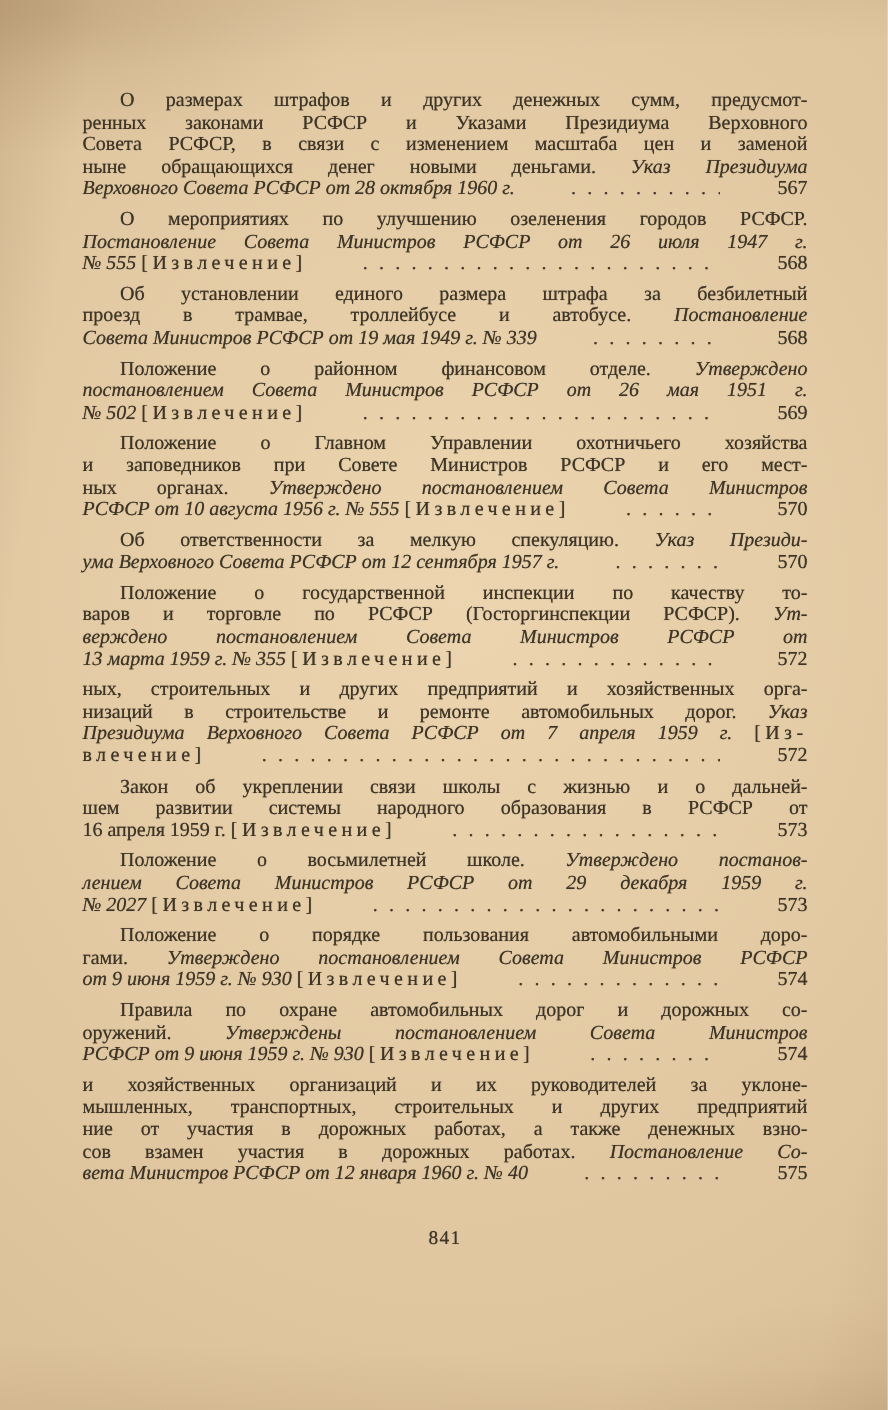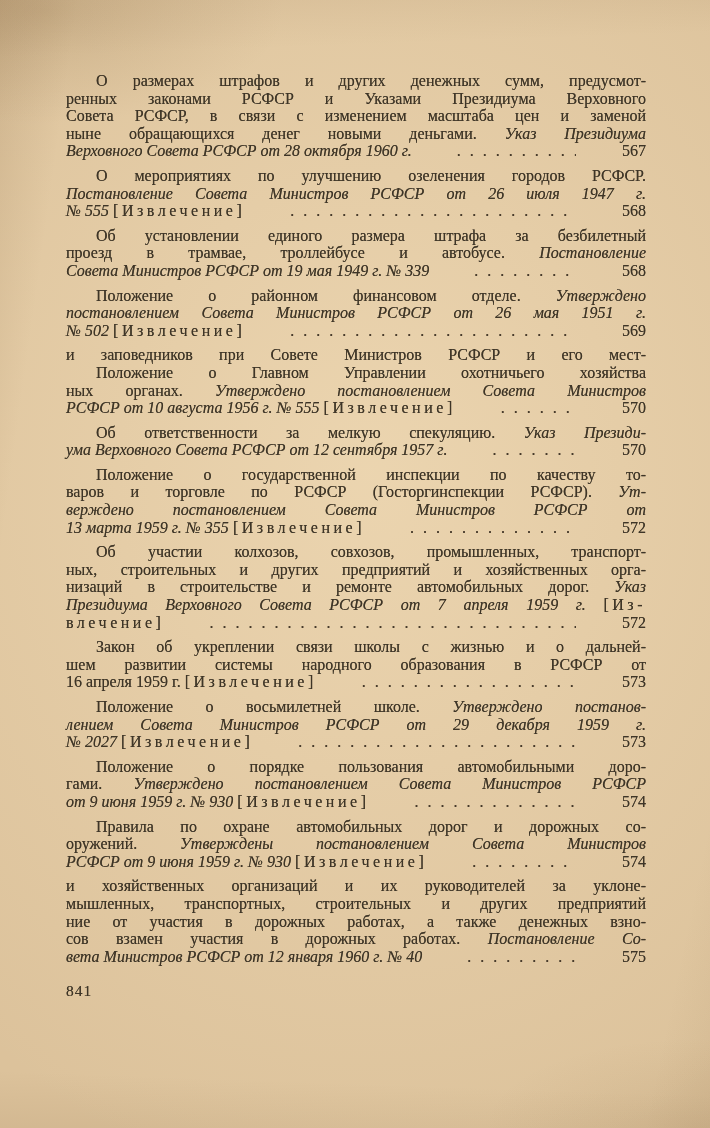--- a/index.html
+++ b/index.html
@@ -35,21 +35,21 @@
   .seg-i { font-style: italic; }
   .seg-sp { font-style: normal; letter-spacing: 0.22em; }
   .dots {
     flex: 1 1 auto; overflow: hidden; white-space: nowrap;
     letter-spacing: 9px; margin-left: 7px; margin-right: 2px;
     color: #46392a; min-width: 14px;
   }
   .pref { text-align: right; min-width: 30px; white-space: nowrap; }
   .folio {
     position: absolute; left: 66px; top: 982px; width: 580px;
-    text-align: left; font-size: 15.5px; letter-spacing: 1px;
+    text-align: center; font-size: 15.5px; letter-spacing: 1px;
     text-shadow: 0 0 0.6px rgba(62,53,39,0.75);
   }
 </style>
 </head>
 <body>
 
 <div class="sheet">
   <div class="toc">
       <div class="entry">
         <div class="line just ind"><span class="seg-r">О размерах штрафов и других денежных сумм, предусмот-</span></div>
@@ -83,22 +83,22 @@
       <div class="entry">
         <div class="line just ind"><span class="seg-r">Положение о районном финансовом отделе. </span><span class="seg-i">Утверждено</span></div>
         <div class="line just"><span class="seg-i">постановлением Совета Министров РСФСР от 26 мая 1951 г.</span></div>
         <div class="line last">
           <span class="lt"><span class="seg-i">№ 502 </span><span class="seg-sp">[Извлечение]</span></span>
           <span class="dots">........................................................</span>
           <span class="pref">569</span>
         </div>
       </div>
       <div class="entry">
+        <div class="line just ind"><span class="seg-r">Положение о Главном Управлении охотничьего хозяйства</span></div>
         <div class="line just"><span class="seg-r">и заповедников при Совете Министров РСФСР и его мест-</span></div>
-        <div class="line just ind"><span class="seg-r">Положение о Главном Управлении охотничьего хозяйства</span></div>
         <div class="line just"><span class="seg-r">ных органах. </span><span class="seg-i">Утверждено постановлением Совета Министров</span></div>
         <div class="line last">
           <span class="lt"><span class="seg-i">РСФСР от 10 августа 1956 г. № 555 </span><span class="seg-sp">[Извлечение]</span></span>
           <span class="dots">........................................................</span>
           <span class="pref">570</span>
         </div>
       </div>
       <div class="entry">
         <div class="line just ind"><span class="seg-r">Об ответственности за мелкую спекуляцию. </span><span class="seg-i">Указ Президи-</span></div>
         <div class="line last">
@@ -111,21 +111,20 @@
         <div class="line just ind"><span class="seg-r">Положение о государственной инспекции по качеству то-</span></div>
         <div class="line just"><span class="seg-r">варов и торговле по РСФСР (Госторгинспекции РСФСР). </span><span class="seg-i">Ут-</span></div>
         <div class="line just"><span class="seg-i">верждено постановлением Совета Министров РСФСР от</span></div>
         <div class="line last">
           <span class="lt"><span class="seg-i">13 марта 1959 г. № 355 </span><span class="seg-sp">[Извлечение]</span></span>
           <span class="dots">........................................................</span>
           <span class="pref">572</span>
         </div>
       </div>
       <div class="entry">
-        <div class="line just ind"><span class="seg-r">Об участии колхозов, совхозов, промышленных, транспорт-</span></div>
         <div class="line just"><span class="seg-r">ных, строительных и других предприятий и хозяйственных орга-</span></div>
         <div class="line just"><span class="seg-r">низаций в строительстве и ремонте автомобильных дорог. </span><span class="seg-i">Указ</span></div>
         <div class="line just"><span class="seg-i">Президиума Верховного Совета РСФСР от 7 апреля 1959 г. </span><span class="seg-sp">[Из-</span></div>
         <div class="line last">
           <span class="lt"><span class="seg-sp">влечение]</span></span>
           <span class="dots">........................................................</span>
           <span class="pref">572</span>
         </div>
       </div>
       <div class="entry">

